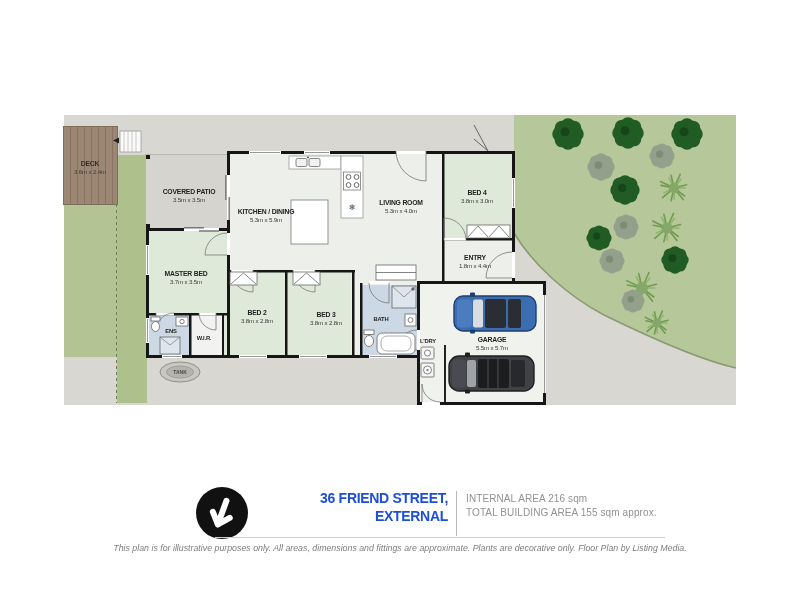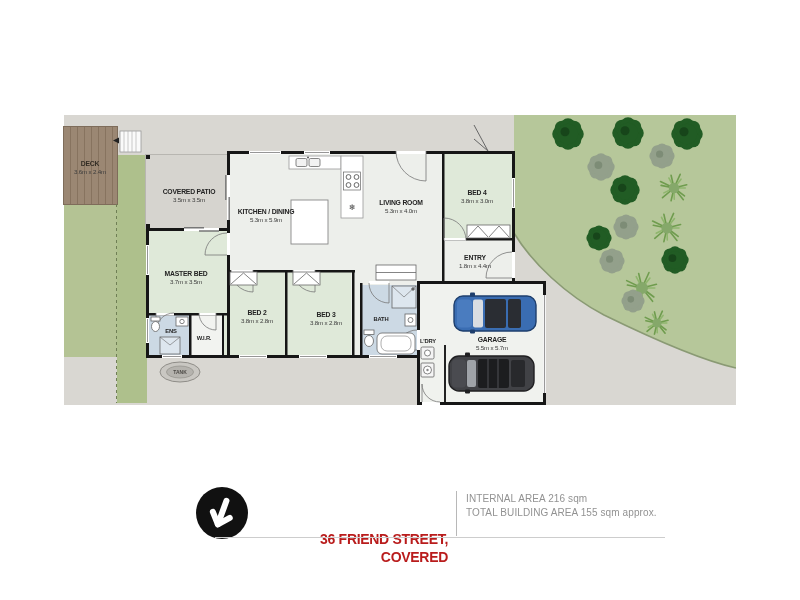--- a/index.html
+++ b/index.html
@@ -21,21 +21,21 @@
   
   .rlabel{position:absolute;z-index:3;transform:translate(-50%,-50%);text-align:center;white-space:nowrap;color:#232323;}
   .rname{font-weight:bold;font-size:6.8px;letter-spacing:-0.2px;}
   .rdims{font-size:6.2px;color:#3c3c3c;margin-top:1px;letter-spacing:-0.2px;}
   .small .rname{font-size:5.8px;}
   .deck-label{color:#332d25;}
   
   #footer{position:absolute;left:0;top:480px;width:800px;height:90px;}
   #logo{position:absolute;left:194px;top:5px;}
   #address{position:absolute;right:352px;top:10px;text-align:right;font-weight:bold;
-           font-size:14px;line-height:17.5px;color:#b91c1c;letter-spacing:-0.3px;margin-top:41px;}
+           font-size:14px;line-height:17.5px;color:#1d4ed8;letter-spacing:-0.3px;}
   #vdivider{position:absolute;left:456px;top:11px;width:1px;height:45px;background:#b8b8b8;}
   #areas{position:absolute;left:466px;top:12px;font-size:10px;line-height:13.8px;color:#929292;letter-spacing:0.1px;}
   #hrule{position:absolute;left:215px;top:57px;width:450px;height:1px;background:#cdcdcd;}
   #disclaimer{position:absolute;left:0;top:63px;width:800px;text-align:center;
               font-style:italic;font-size:8.8px;color:#7d7d7d;}
 </style>
 </head>
 <body>
 
 <div id="plan">
@@ -502,21 +502,22 @@
   <svg id="logo" width="56" height="56" viewBox="0 0 56 56">
     <circle cx="28" cy="28" r="26" fill="#111111"></circle>
     <g transform="translate(28,28) rotate(20)" stroke="#ffffff" stroke-width="6" stroke-linecap="round" fill="none">
       <line x1="0" y1="-13" x2="0" y2="11"></line>
       <line x1="0" y1="12" x2="-9" y2="2"></line>
       <line x1="0" y1="12" x2="9" y2="2"></line>
     </g>
   </svg>
   <div id="address">
     <div>36 FRIEND STREET,</div>
-    <div>COVERED</div>
+    <div>EXTERNAL</div>
   </div>
   <div id="vdivider"></div>
   <div id="areas">
     <div>INTERNAL AREA 216 sqm</div>
     <div>TOTAL BUILDING AREA 155 sqm approx.</div>
   </div>
   <div id="hrule"></div>
+  <div id="disclaimer">This plan is for illustrative purposes only. All areas, dimensions and fittings are approximate. Plants are decorative only. Floor Plan by Listing Media.</div>
 </div>
 
 </body></html>

